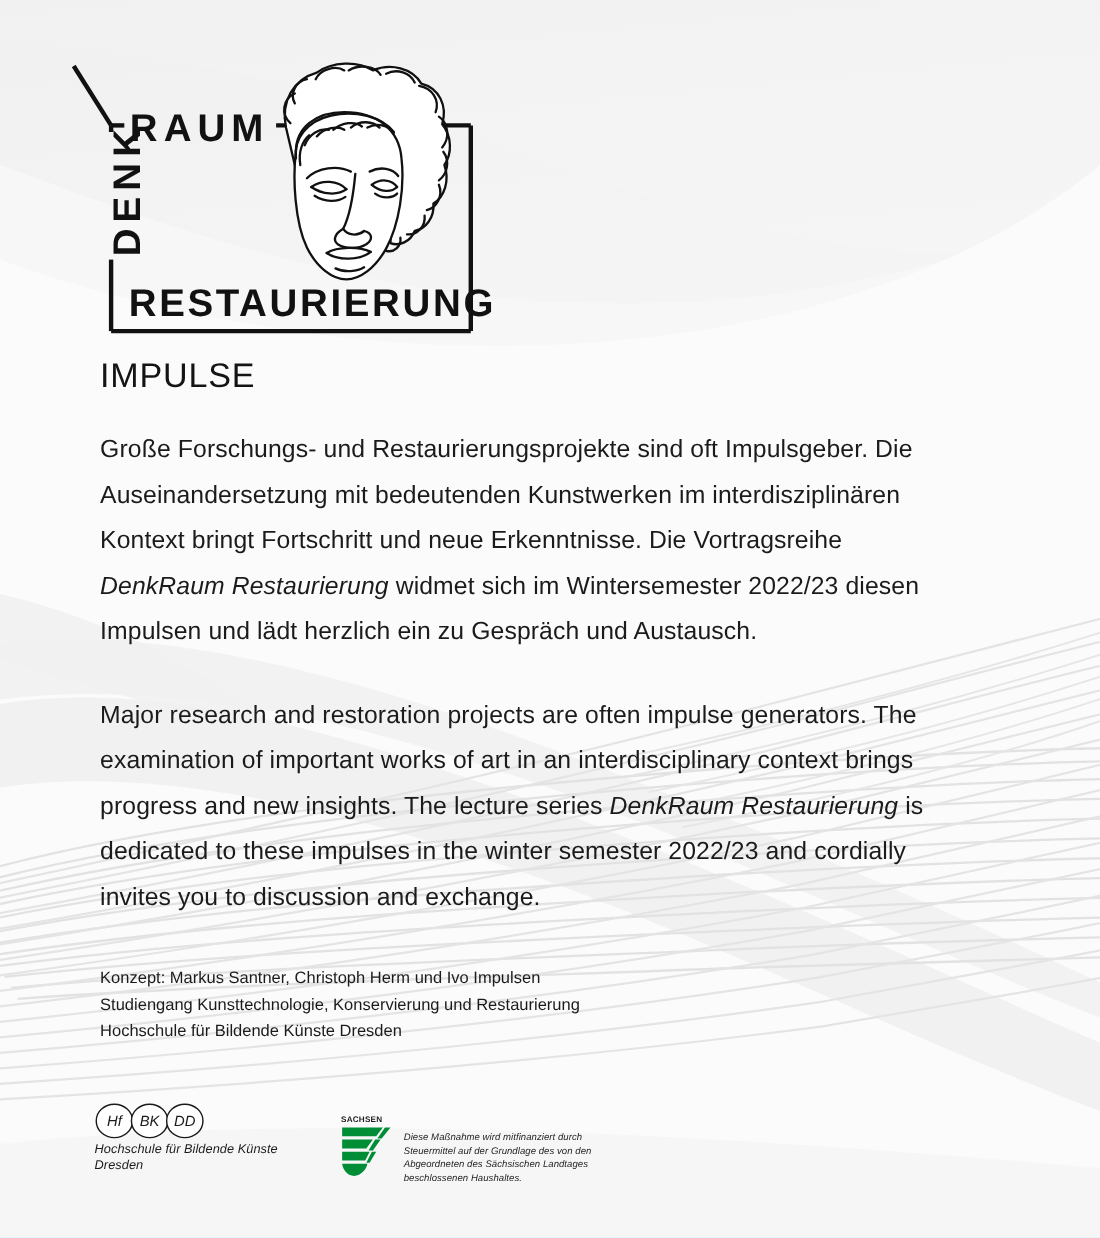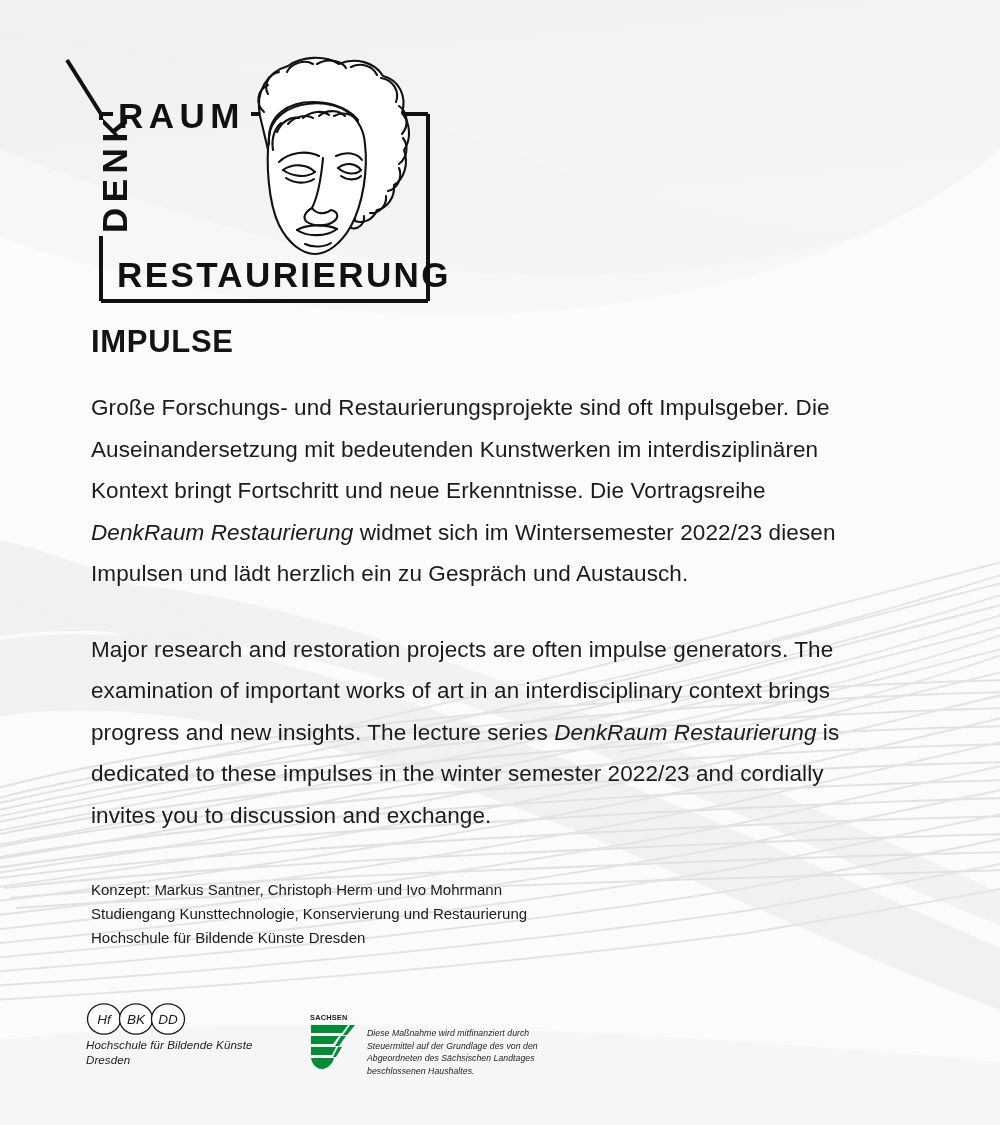--- a/index.html
+++ b/index.html
@@ -48,21 +48,21 @@
 
   
   #content {
     position: absolute;
     left: 91px;
     top: 326px;
     width: 790px;
   }
   #page-title {
     font-size: 31px;
-    font-weight: 700;
+    font-weight: 400;
     letter-spacing: 0.7px;
     color: #141414;
     margin: 0 0 30px 0;
     line-height: 1;
   }
   .body-para {
     font-size: 22.5px;
     line-height: 41.5px;
     color: #1b1b1b;
     margin: 0 0 34px 0;
@@ -282,21 +282,21 @@
 
   <div id="content">
 
     <h1 id="page-title">IMPULSE</h1>
 
     <p class="body-para"><span>Große Forschungs- und Restaurierungsprojekte sind oft Impulsgeber. Die Auseinandersetzung mit bedeutenden Kunstwerken im interdisziplinären Kontext bringt Fortschritt und neue Erkenntnisse. Die Vortragsreihe </span><em>DenkRaum Restaurierung</em><span> widmet sich im Wintersemester 2022/23 diesen Impulsen und lädt herzlich ein zu Gespräch und Austausch.</span></p>
 
     <p class="body-para"><span>Major research and restoration projects are often impulse generators. The examination of important works of art in an interdisciplinary context brings progress and new insights. The lecture series </span><em>DenkRaum Restaurierung</em><span> is dedicated to these impulses in the winter semester 2022/23 and cordially invites you to discussion and exchange.</span></p>
 
     <div id="credits">
-      <div>Konzept: Markus Santner, Christoph Herm und Ivo Mohrmann</div>
+      <div>Konzept: Markus Santner, Christoph Herm und Ivo Impulsen</div>
       <div>Studiengang Kunsttechnologie, Konservierung und Restaurierung</div>
       <div>Hochschule für Bildende Künste Dresden</div>
     </div>
   </div>
 
   <div id="footer">
 
     <div id="hfbk-logo">
       <svg id="hfbk-marks" width="104" height="34" viewBox="0 0 104 34" xmlns="http://www.w3.org/2000/svg">
         <g fill="#ffffff" stroke="#1b1b1b" stroke-width="1.3">

